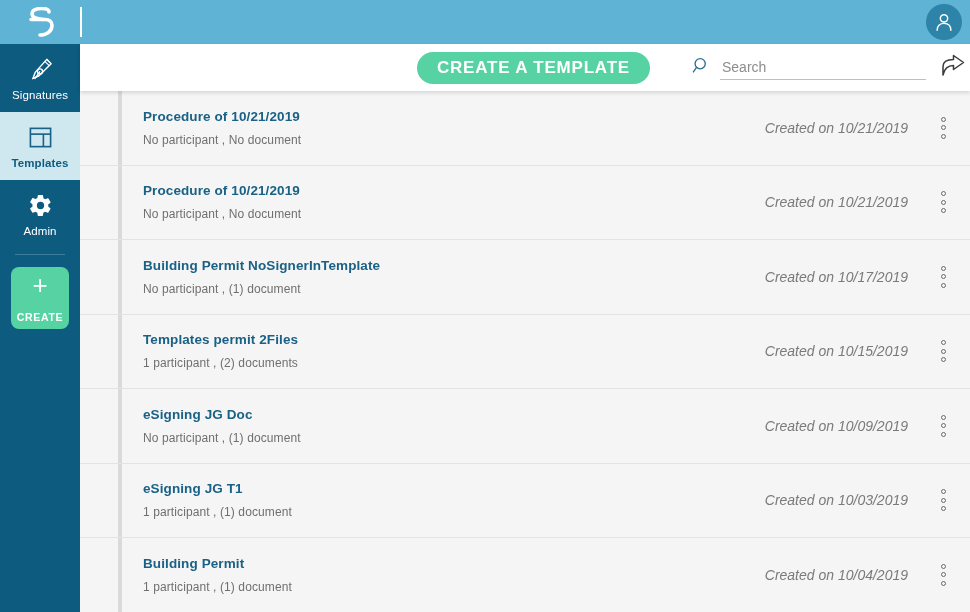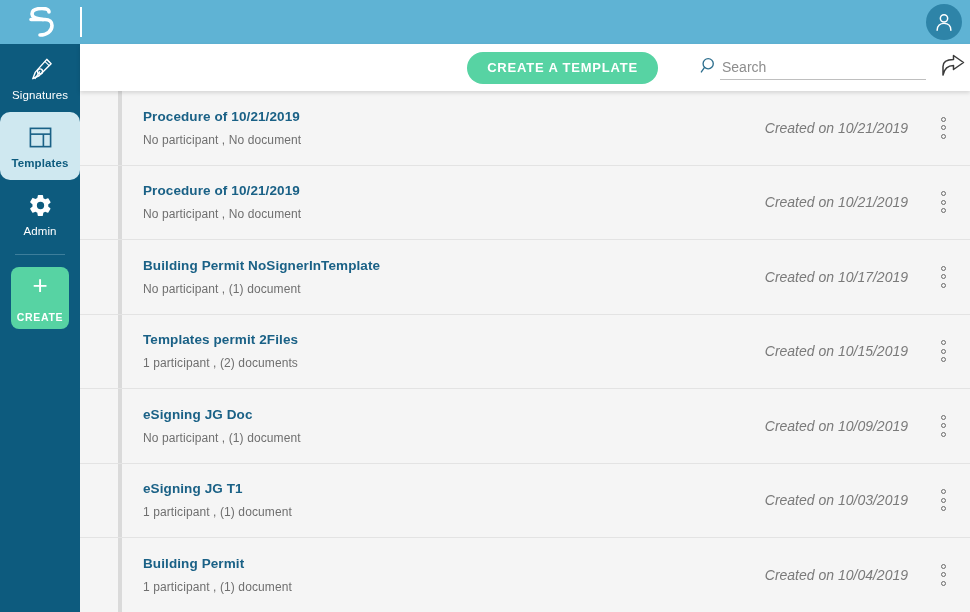--- a/index.html
+++ b/index.html
@@ -43,21 +43,21 @@
     display: flex; flex-direction: column;
     align-items: center; justify-content: center;
     color: #ffffff; cursor: pointer;
   }
   .side-item .side-icon { height: 28px; display: flex; align-items: center; }
   .side-label {
     font-size: 11.5px; margin-top: 5px; letter-spacing: .1px;
     white-space: nowrap;
   }
   .side-item.active {
-    background: #cfe8f0; color: #0d5b7e; border-radius: 10px;
+    background: #cfe8f0; color: #0d5b7e;
   }
   .side-item.active .side-label { font-weight: bold; }
   .side-sep {
     width: 50px; height: 1px; background: #3d7e9b; margin: 6px auto 0 auto;
   }
   .create-btn {
     width: 58px; height: 62px; margin: 12px auto 0 auto;
     background: #57d3a3; border-radius: 8px;
     display: flex; flex-direction: column;
     align-items: center; justify-content: center;
@@ -74,25 +74,25 @@
     position: absolute; left: 80px; top: 44px; width: 890px; height: 47px;
     background: #ffffff;
     display: flex; align-items: center; justify-content: flex-end;
     box-shadow: 0 2px 4px rgba(0,0,0,0.13);
     z-index: 5;
   }
   .create-template-btn {
     height: 32px; padding: 0 20px;
     background: #57d3a3; color: #ffffff; border: none; border-radius: 16px;
     font-family: "Liberation Sans", sans-serif;
-    font-size: 13px; font-weight: bold; letter-spacing: .8px;
+    font-size: 17px; font-weight: bold; letter-spacing: .8px;
     cursor: pointer; white-space: nowrap;
   }
   .search-wrap {
-    display: flex; align-items: center; 
+    display: flex; align-items: center; gap: 8px;
     margin-left: 42px;
   }
   .search-input {
     width: 206px; border: none; border-bottom: 1px solid #bfbfbf;
     background: transparent; outline: none;
     font-family: "Liberation Sans", sans-serif;
     font-size: 14px; color: #555555; padding: 4px 2px;
   }
   .search-input::placeholder { color: #8d8d8d; }
   .share-btn {

